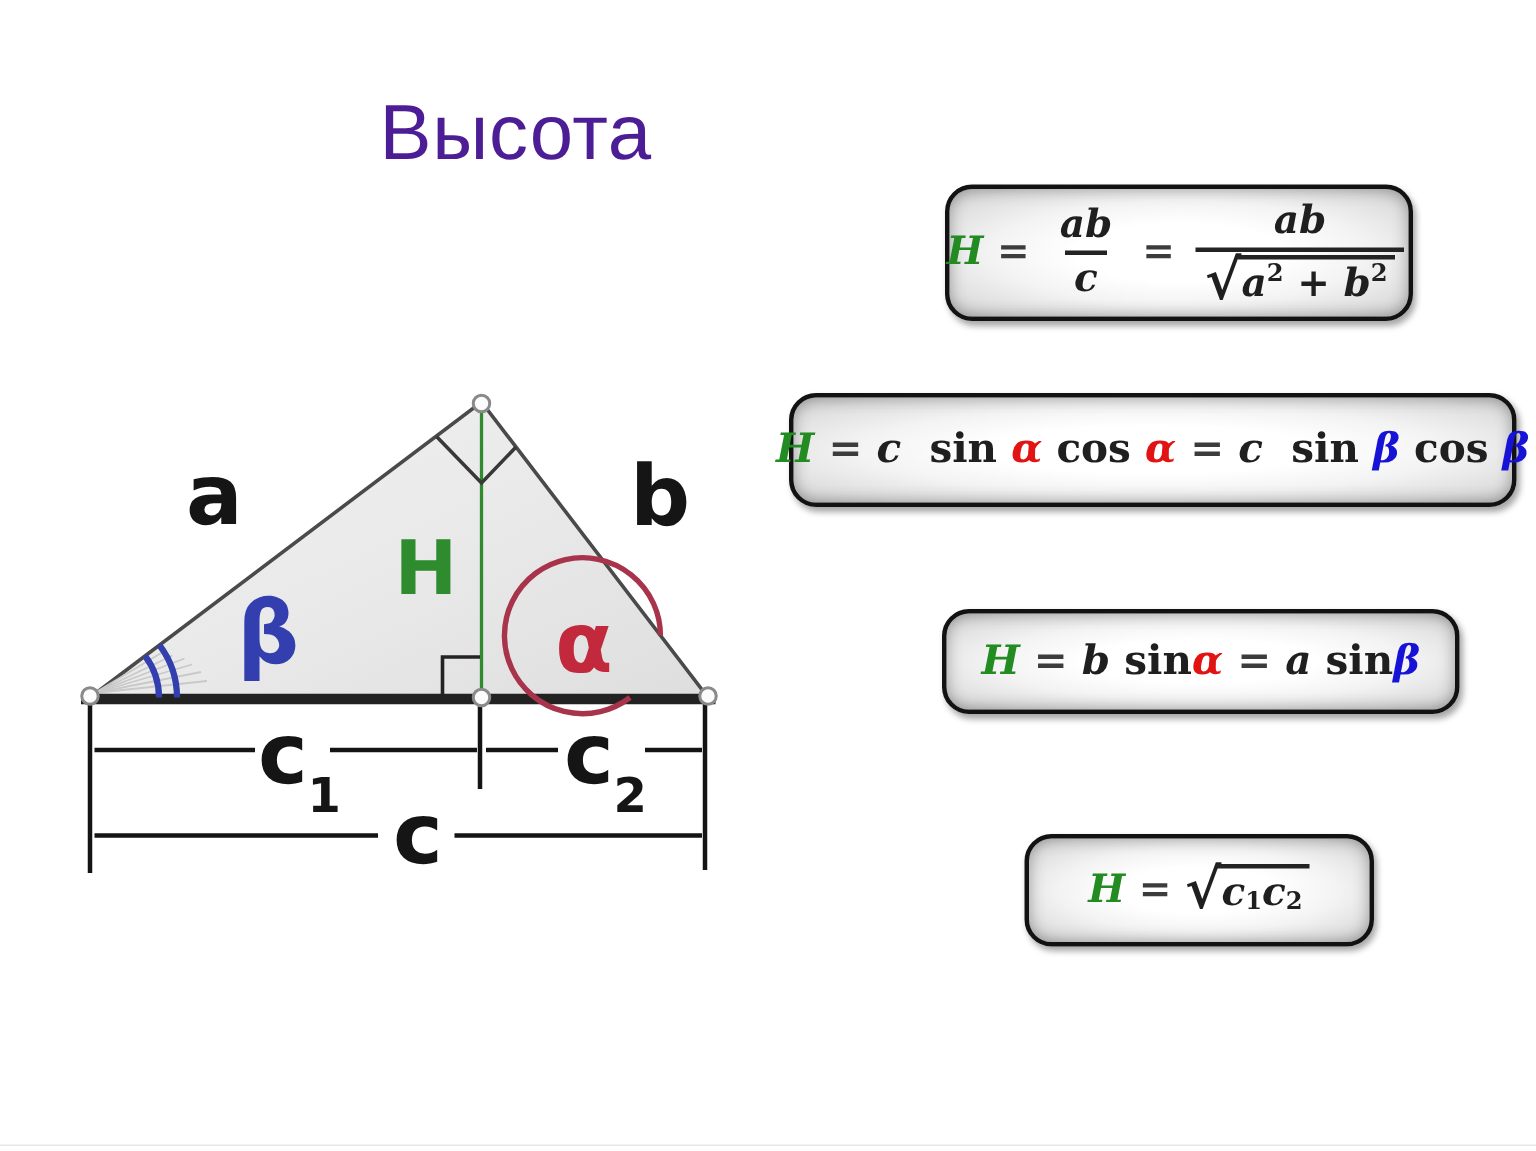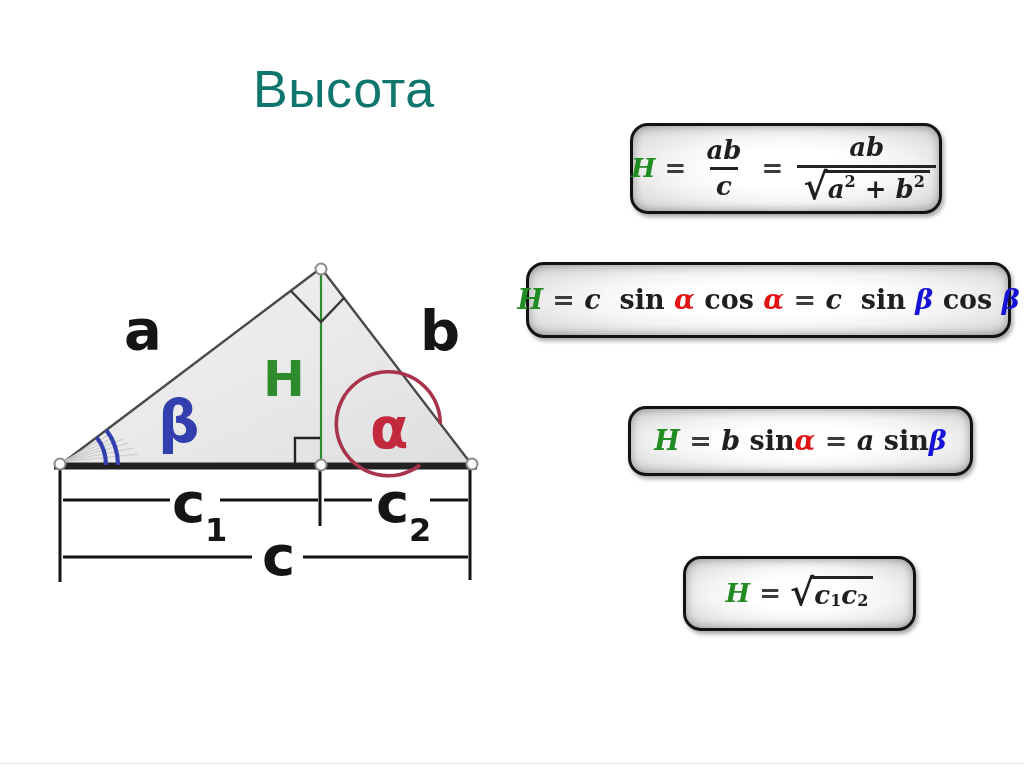--- a/index.html
+++ b/index.html
@@ -2,21 +2,21 @@
 <html><head>
 <meta charset="utf-8">
 <style>
   html,body{margin:0;padding:0;}
   body{
     width:1024px;height:767px;position:relative;overflow:hidden;
     background:#ffffff;font-family:"Liberation Sans",sans-serif;
   }
   .slide-title{
     position:absolute;left:253px;top:58px;
-    font-size:52px;line-height:62px;color:#0f766e;letter-spacing:0.5px;
+    font-size:52px;line-height:62px;color:#4c1d95;letter-spacing:0.5px;
     font-family:"Liberation Sans",sans-serif;
   }
   .diagram-wrap{position:absolute;left:25px;top:248px;width:480px;height:345px;}
   .dlbl{font-family:"DejaVu Sans",sans-serif;font-weight:bold;}
   .formula-box{
     position:absolute;
     border:3px solid #121212;border-radius:18px;
     background:radial-gradient(ellipse at 50% 50%, #ffffff 32%, #f3f3f3 58%, #dedede 84%, #c8c8c8 100%);
     box-shadow:inset 0 0 10px rgba(60,60,60,.45), 2px 3px 4px rgba(0,0,0,.35);
     display:flex;align-items:center;justify-content:center;

